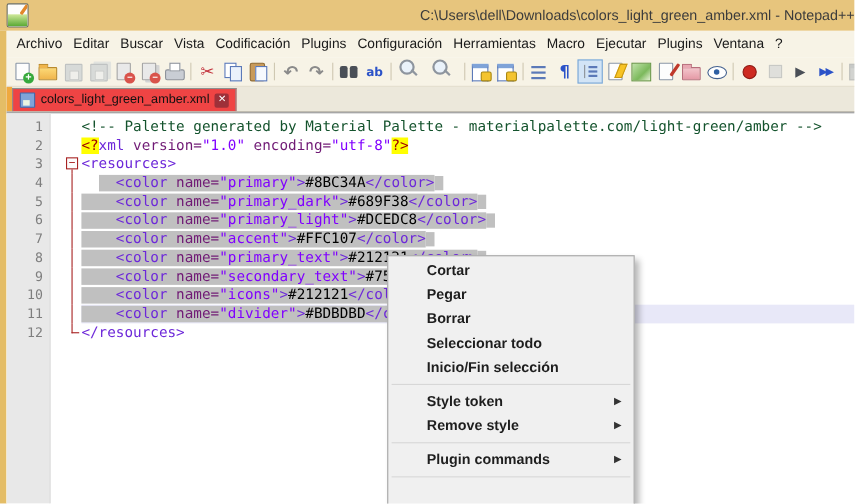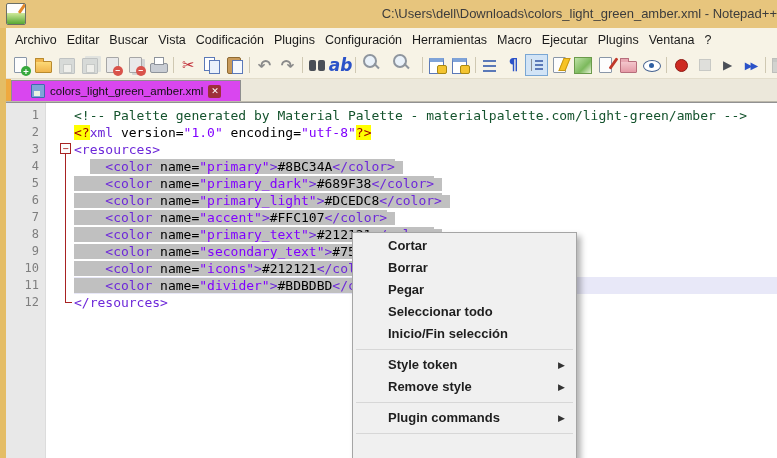--- a/index.html
+++ b/index.html
@@ -26,21 +26,21 @@
     border-bottom:1px solid #E3DDCB;flex:none;}
   .tsep{width:1px;height:16px;background:#CFC8B2;margin:0 3px;flex:none;}
   .tbi{width:23px;height:22px;display:flex;align-items:center;justify-content:center;
     position:relative;flex:none;font-family:"DejaVu Sans",sans-serif;}
   .dis{opacity:.5;}
   .k-glyph{font-size:13px;}
   .c-red{color:#C2303A;font-size:15px;}
   .c-gray{color:#8a8a8a;font-size:16px;font-weight:bold;}
   .c-blue{color:#2B52C8;font-weight:bold;}
   .big{font-size:15px;}
-  .ital{font-style:italic;font-size:17px;}
+  .ital{font-size:11px;}
   .c-dark{color:#4A4F57;font-size:12px;}
   .multi{color:#2B52C8;font-size:10px;letter-spacing:-2px;font-weight:bold;}
   .c-green{color:#2F9E3B;}
   .c-red2{color:#C2303A;}
   .k-page-new::before,.k-page-close::before,.k-page-close2::before,.k-udl::before,.k-func::before{
     content:"";position:absolute;left:5px;top:3px;width:11px;height:14px;background:#FDFDFD;
     border:1px solid #8A97A8;border-radius:1px;}
   .k-page-new::after{content:"+";position:absolute;right:1px;bottom:0;width:10px;height:10px;
     background:#37A93C;border-radius:50%;color:#fff;font:bold 9px/10px "DejaVu Sans Mono",monospace;text-align:center;}
   .k-page-close::before,.k-page-close2::before{background:#E9E9E9;border-color:#A6A6A6;}
@@ -98,42 +98,42 @@
   .k-eye::after{content:"";position:absolute;left:9px;top:9px;width:5px;height:5px;
     background:#2E5FA3;border-radius:50%;}
   .k-rec::before{content:"";width:11px;height:11px;background:#CE2A21;border:1px solid #8E1A14;border-radius:50%;}
   .k-stop::before{content:"";width:10px;height:10px;background:#C9CDD1;border:1px solid #9AA0A6;}
   .k-savem::before{content:"";width:15px;height:13px;background:#AEB4BA;border:1px solid #868C92;
     box-shadow:inset 0 3px 0 #98A0A8;}
   
   .tabbar{height:22px;background:#ECE8DB;display:flex;align-items:flex-end;
     border-bottom:1px solid #BDB9AC;flex:none;}
   .tab-accent{width:5px;height:22px;background:#EFA93F;flex:none;}
-  .tab{height:20px;background:#d946ef;border:1px solid #8E8E8E;border-bottom:none;
-    display:flex;align-items:center;padding:0 19px;gap:5px;font-size:11.5px;color:#111;}
+  .tab{height:20px;background:#ef4444;border:1px solid #8E8E8E;border-bottom:none;
+    display:flex;align-items:center;padding:0 6px;gap:5px;font-size:11.5px;color:#111;}
   .tab-save{width:12px;height:12px;background:#7FA3D8;border:1px solid #3E69AD;border-radius:1px;position:relative;flex:none;}
   .tab-save::after{content:"";position:absolute;left:2px;bottom:1px;width:6px;height:5px;background:#EAF4E2;}
   .tab-close{width:13px;height:13px;background:#9E3039;border-radius:2px;color:#fff;
     font:bold 9px/13px "DejaVu Sans",sans-serif;text-align:center;flex:none;}
   
   .editor{flex:1;background:#fff;position:relative;overflow:hidden;
     border-top:1px solid #919191;font-family:"DejaVu Sans Mono","Liberation Mono",monospace;font-size:13px;}
   .col-ln{position:absolute;left:0;top:0;bottom:0;width:39px;background:#E8E8E8;border-right:1px solid #DCDCDC;}
   .lines{position:relative;padding-top:4px;}
   .line{display:flex;height:17px;}
   .line.caret .ct{background:#E8E8F8;}
   .ln{width:39px;flex:none;text-align:right;padding-right:6px;box-sizing:border-box;
     color:#7E7E7E;font-size:12px;line-height:17px;}
   .fm{width:29px;flex:none;position:relative;}
   .ct{flex:1;line-height:17px;white-space:pre;color:#000;}
   .selwrap{background:#C0C0C0;}
   .eolstub{display:inline-block;width:8px;height:13px;background:#C0C0C0;vertical-align:middle;}
   .s-com{color:#14532d;}
   .s-tag{color:#6d28d9;}
-  .s-attr{color:#000000;}
+  .s-attr{color:#701a75;}
   .s-val{color:#8000FF;}
   .s-txt{color:#000;}
   .s-decl{color:#A00000;background:#FFFF00;}
   .f-open::before{content:"−";position:absolute;left:15px;top:2px;width:11px;height:11px;
     background:#FCFCFC;border:1px solid #A82222;color:#A82222;box-sizing:border-box;
     font:10px/9px "DejaVu Sans Mono",monospace;text-align:center;}
   .f-open::after{content:"";position:absolute;left:20px;top:13px;bottom:0;width:1px;background:#A82222;}
   .f-line::before{content:"";position:absolute;left:20px;top:0;bottom:0;width:1px;background:#A82222;}
   .f-close::before{content:"";position:absolute;left:20px;top:0;height:9px;width:1px;background:#A82222;}
   .f-close::after{content:"";position:absolute;left:20px;top:8px;width:7px;height:1px;background:#A82222;}
@@ -281,22 +281,22 @@
           <div class="line">
             <span class="ln">12</span>
             <span class="fm f-close"></span>
             <span class="ct"><span class="s-tag">&lt;/resources&gt;</span></span>
           </div>
         </div>
     </div>
   </div>
   <div class="ctx">
       <div class="ctx-item"><span>Cortar</span></div>
+      <div class="ctx-item"><span>Pegar</span></div>
       <div class="ctx-item"><span>Borrar</span></div>
-      <div class="ctx-item"><span>Pegar</span></div>
       <div class="ctx-item"><span>Seleccionar todo</span></div>
       <div class="ctx-item"><span>Inicio/Fin selección</span></div>
       <div class="ctx-sep"></div>
       <div class="ctx-item"><span>Style token</span><span class="arrow">▶</span></div>
       <div class="ctx-item"><span>Remove style</span><span class="arrow">▶</span></div>
       <div class="ctx-sep"></div>
       <div class="ctx-item"><span>Plugin commands</span><span class="arrow">▶</span></div>
       <div class="ctx-sep"></div>
     </div>
 </div>

